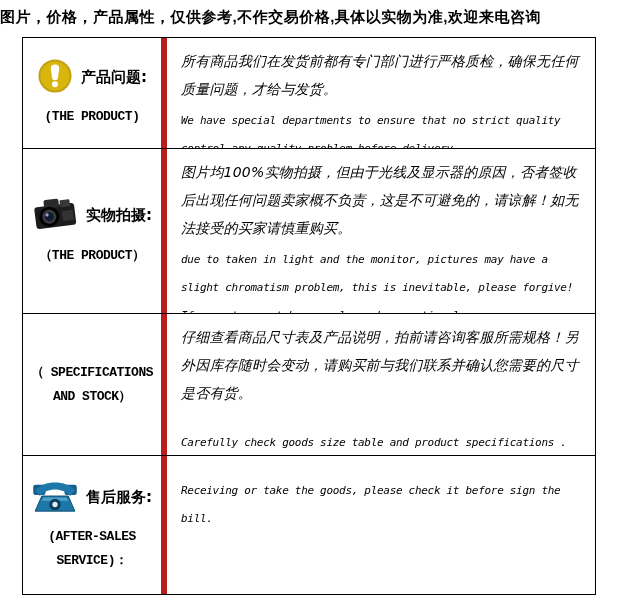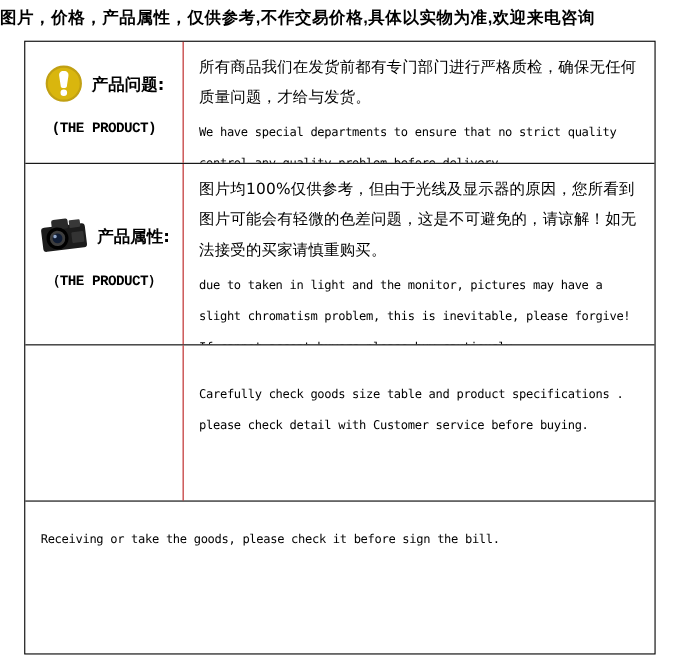--- a/index.html
+++ b/index.html
@@ -18,32 +18,32 @@
     position:absolute;left:22px;top:37px;width:572px;
     border:1px solid #000;background:#fff;
   }
   .trow{display:flex;border-bottom:1px solid #000;box-sizing:content-box;}
   .trow:last-child{border-bottom:none;}
   .row-1{height:110px;}
   .row-2{height:164px;}
   .row-3{height:141px;}
   .row-4{height:138px;}
   .cell-label{
-    width:144px;border-right:1px solid #b91c1c;flex:0 0 144px;
+    width:144px;border-right:6px solid #b91c1c;flex:0 0 144px;
     display:flex;flex-direction:column;align-items:center;justify-content:center;
     gap:7px;padding:4px 3px;box-sizing:border-box;text-align:center;overflow:hidden;
   }
   .icon-line{display:flex;align-items:center;gap:8px;}
   .label-zh{font-weight:bold;font-size:15px;white-space:nowrap;}
   .label-en{
     font-weight:bold;font-size:13px;line-height:24px;letter-spacing:-0.5px;
     font-family:Liberation Mono, monospace;
   }
   .cell-body{
-    flex:1;padding:9px 12px 4px 14px;box-sizing:border-box;overflow:hidden;
+    flex:1;padding:9px 12px 4px 14px;box-sizing:border-box;overflow:hidden;font-style:italic;
   }
   .body-zh{font-size:14px;line-height:28px;letter-spacing:0.2px;}
   .body-en{
     font-size:11px;line-height:28px;letter-spacing:-0.3px;margin-top:4px;
     font-family:"DejaVu Sans Mono","Liberation Mono",monospace;
   }
   .gap-lg{margin-top:22px;}
   .gap-md{margin-top:12px;}
   .icon{display:block;flex:0 0 auto;}
 </style>
@@ -84,37 +84,56 @@
               <rect x="13" y="4" width="15" height="9" rx="2" fill="#2a2a2a"></rect>
               <rect x="29" y="6" width="10" height="7" rx="1" fill="#383838"></rect>
               <rect x="30" y="17" width="11" height="10" rx="1" fill="#333333"></rect>
               <circle cx="17" cy="21" r="10" fill="#000000"></circle>
               <circle cx="17" cy="21" r="7" fill="#3d3d3d"></circle>
               <circle cx="17" cy="21" r="4.5" fill="#101c33"></circle>
               <circle cx="15" cy="19" r="1.6" fill="#93a9cc"></circle>
             </g>
           </svg>
         </span>
-        <span class="label-zh">产品属性:</span>
+        <span class="label-zh">实物拍摄:</span>
       </div>
       <div class="label-en">（THE PRODUCT）</div>
     </div>
     <div class="cell-body">
-      <div class="body-zh">图片均100%仅供参考，但由于光线及显示器的原因，您所看到图片可能会有轻微的色差问题，这是不可避免的，请谅解！如无法接受的买家请慎重购买。</div>
+      <div class="body-zh">图片均100%实物拍摄，但由于光线及显示器的原因，否者签收后出现任何问题卖家概不负责，这是不可避免的，请谅解！如无法接受的买家请慎重购买。</div>
       <div class="body-en">due to taken in light and the monitor, pictures may have a slight chromatism problem, this is inevitable, please forgive! If cannot accept buyers please buy cautiously.</div>
     </div>
   </div>
 
   <div class="trow row-3">
     <div class="cell-label">
+      <div class="label-en">（ SPECIFICATIONS AND STOCK）</div>
     </div>
     <div class="cell-body">
+      <div class="body-zh">仔细查看商品尺寸表及产品说明，拍前请咨询客服所需规格！另外因库存随时会变动，请购买前与我们联系并确认您需要的尺寸是否有货。</div>
       <div class="body-en gap-lg">Carefully check goods size table and product specifications . please check detail with Customer service before buying.</div>
     </div>
   </div>
 
   <div class="trow row-4">
+    <div class="cell-label">
+      <div class="icon-line">
+        <span class="icon">
+          <svg width="46" height="36" viewBox="0 0 48 38">
+            <rect x="1" y="7" width="13" height="11" rx="2.5" fill="#155e8c"></rect>
+            <rect x="34" y="7" width="13" height="11" rx="2.5" fill="#155e8c"></rect>
+            <path d="M3 13 C12 2 36 2 45 13 L40 19 C32 10 16 10 8 19 Z" fill="#1d77a8"></path>
+            <path d="M10 19 L38 19 L45 35 L3 35 Z" fill="#1d77a8" stroke="#0f4a6e" stroke-width="1"></path>
+            <path d="M12 20.5 L36 20.5 L38 24 L10 24 Z" fill="#4da3c8"></path>
+            <circle cx="24" cy="28" r="6" fill="#0d3c5a"></circle>
+            <circle cx="24" cy="28" r="2.8" fill="#dcedf5"></circle>
+          </svg>
+        </span>
+        <span class="label-zh">售后服务:</span>
+      </div>
+      <div class="label-en">(AFTER-SALES SERVICE)：</div>
+    </div>
     <div class="cell-body">
       <div class="body-en gap-md">Receiving or take the goods, please check it before sign the bill.</div>
     </div>
   </div>
 
 </div>
 
 </body></html>

